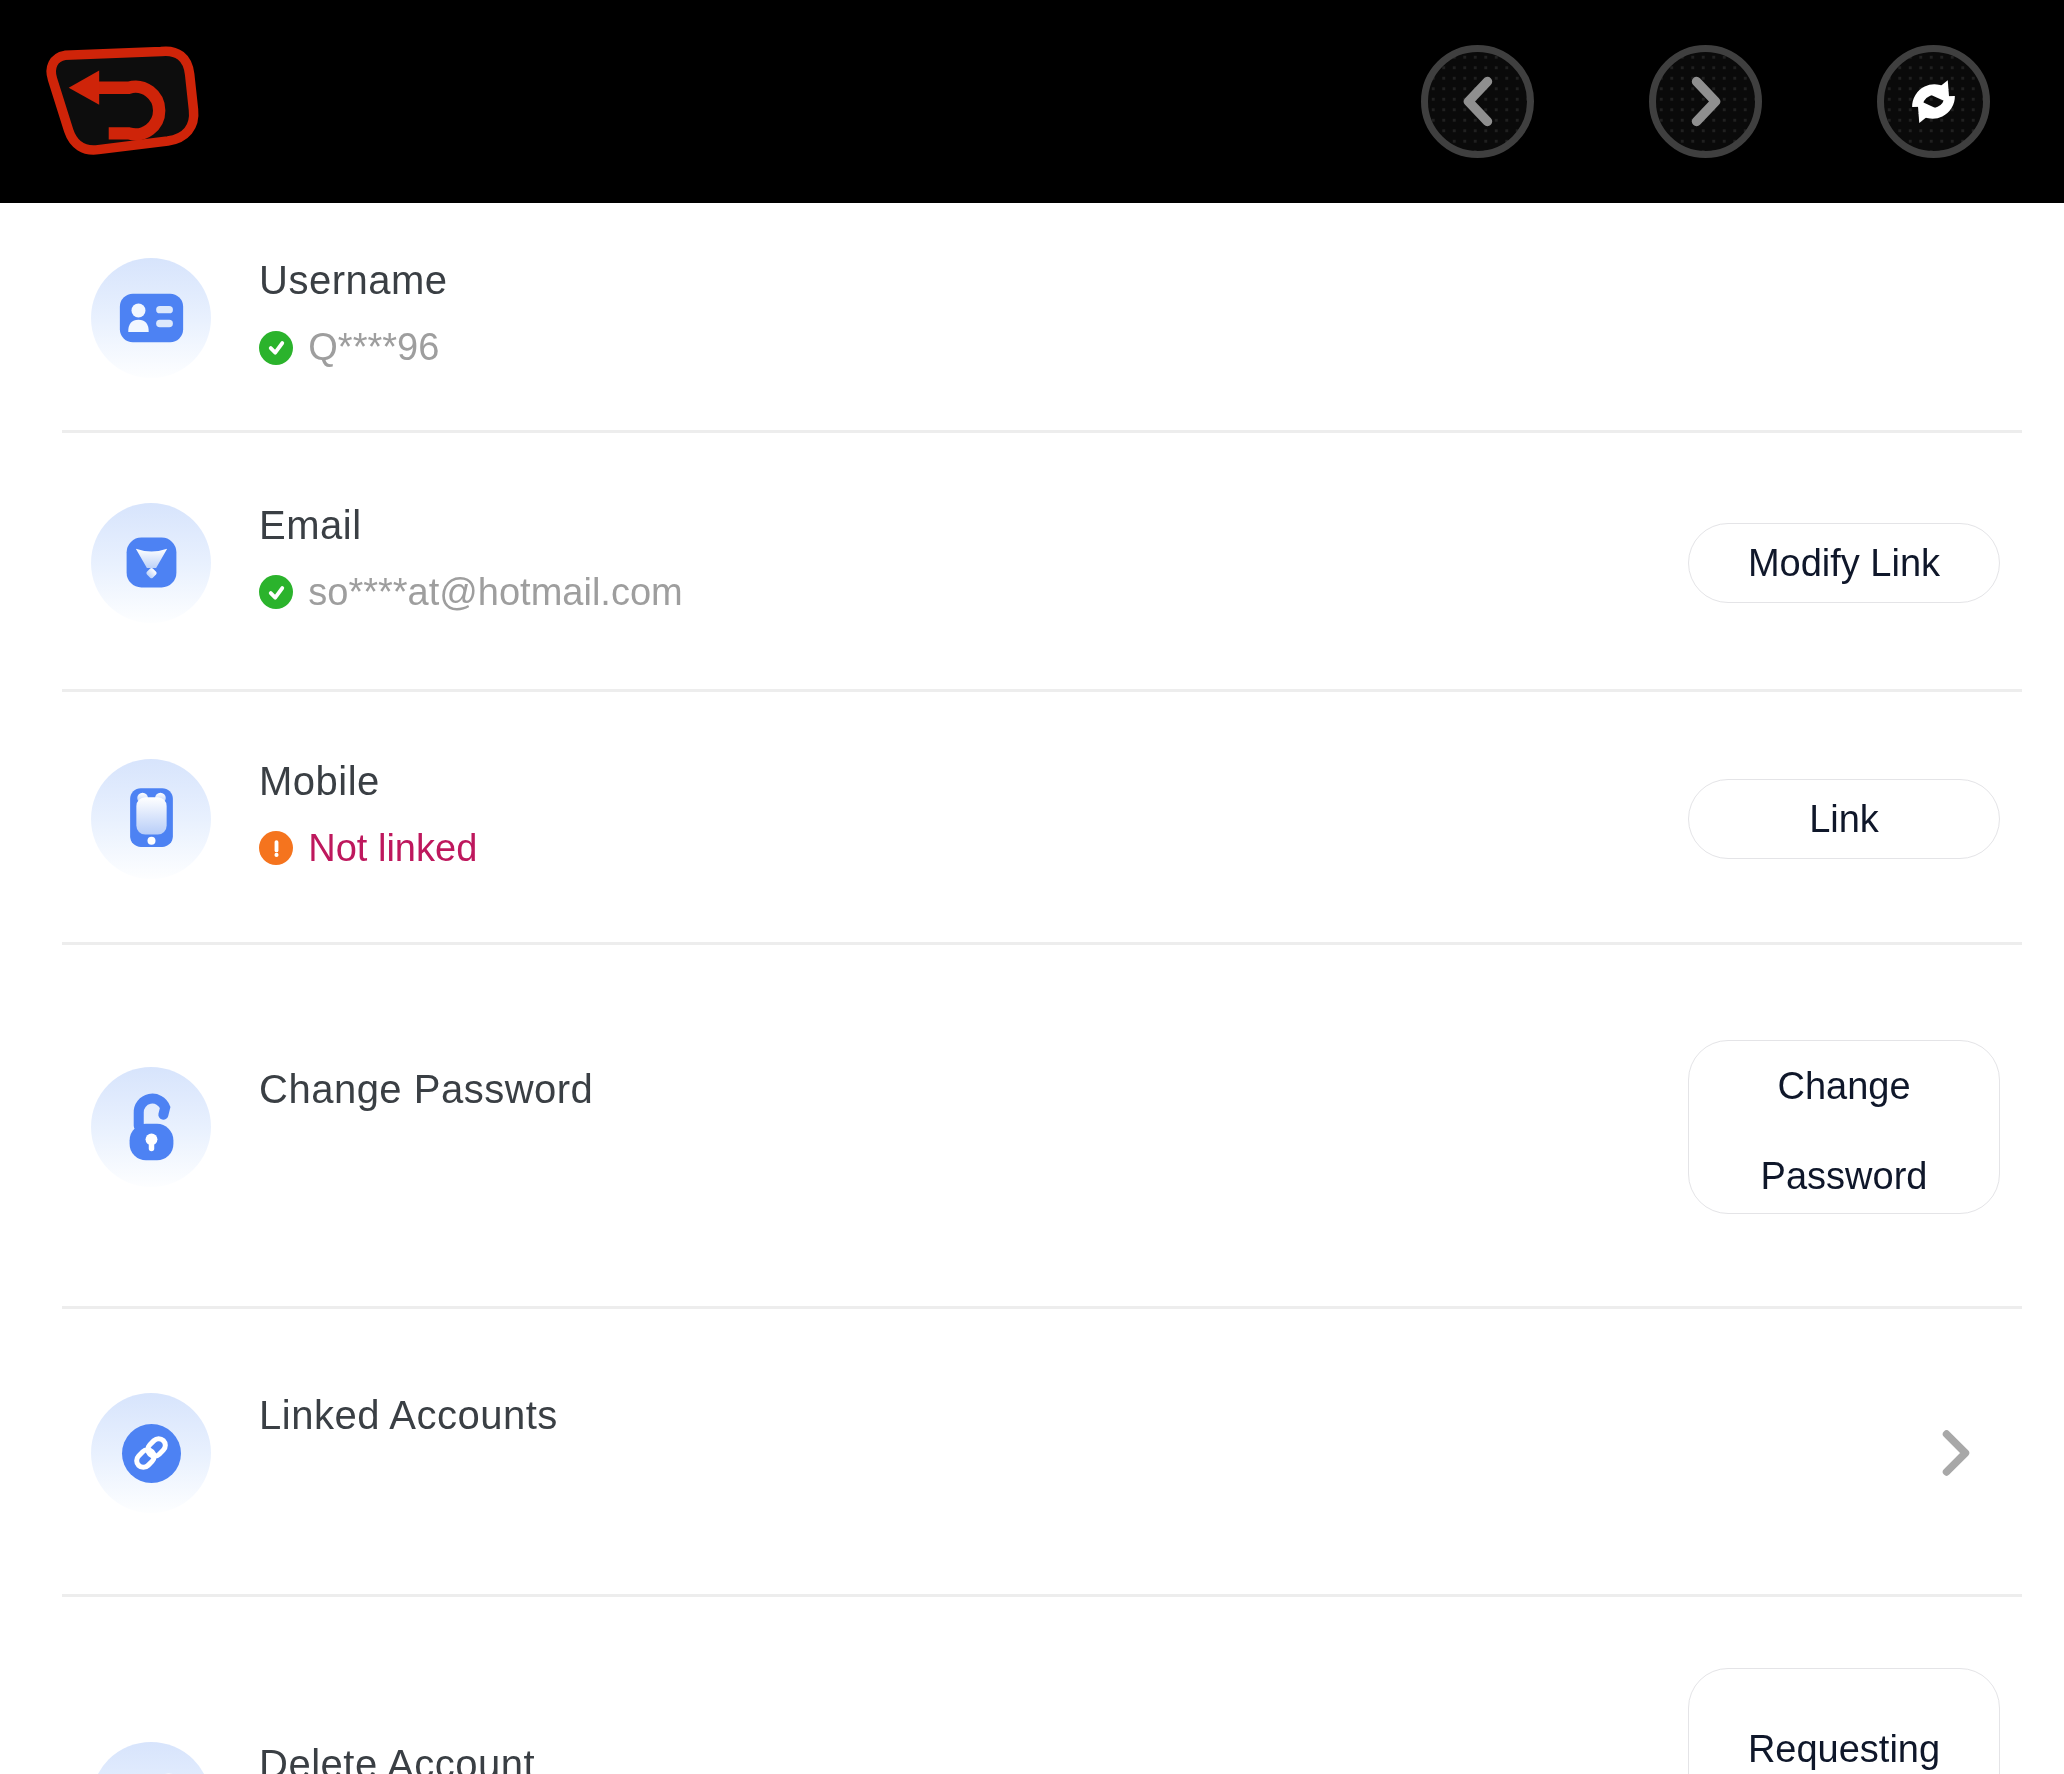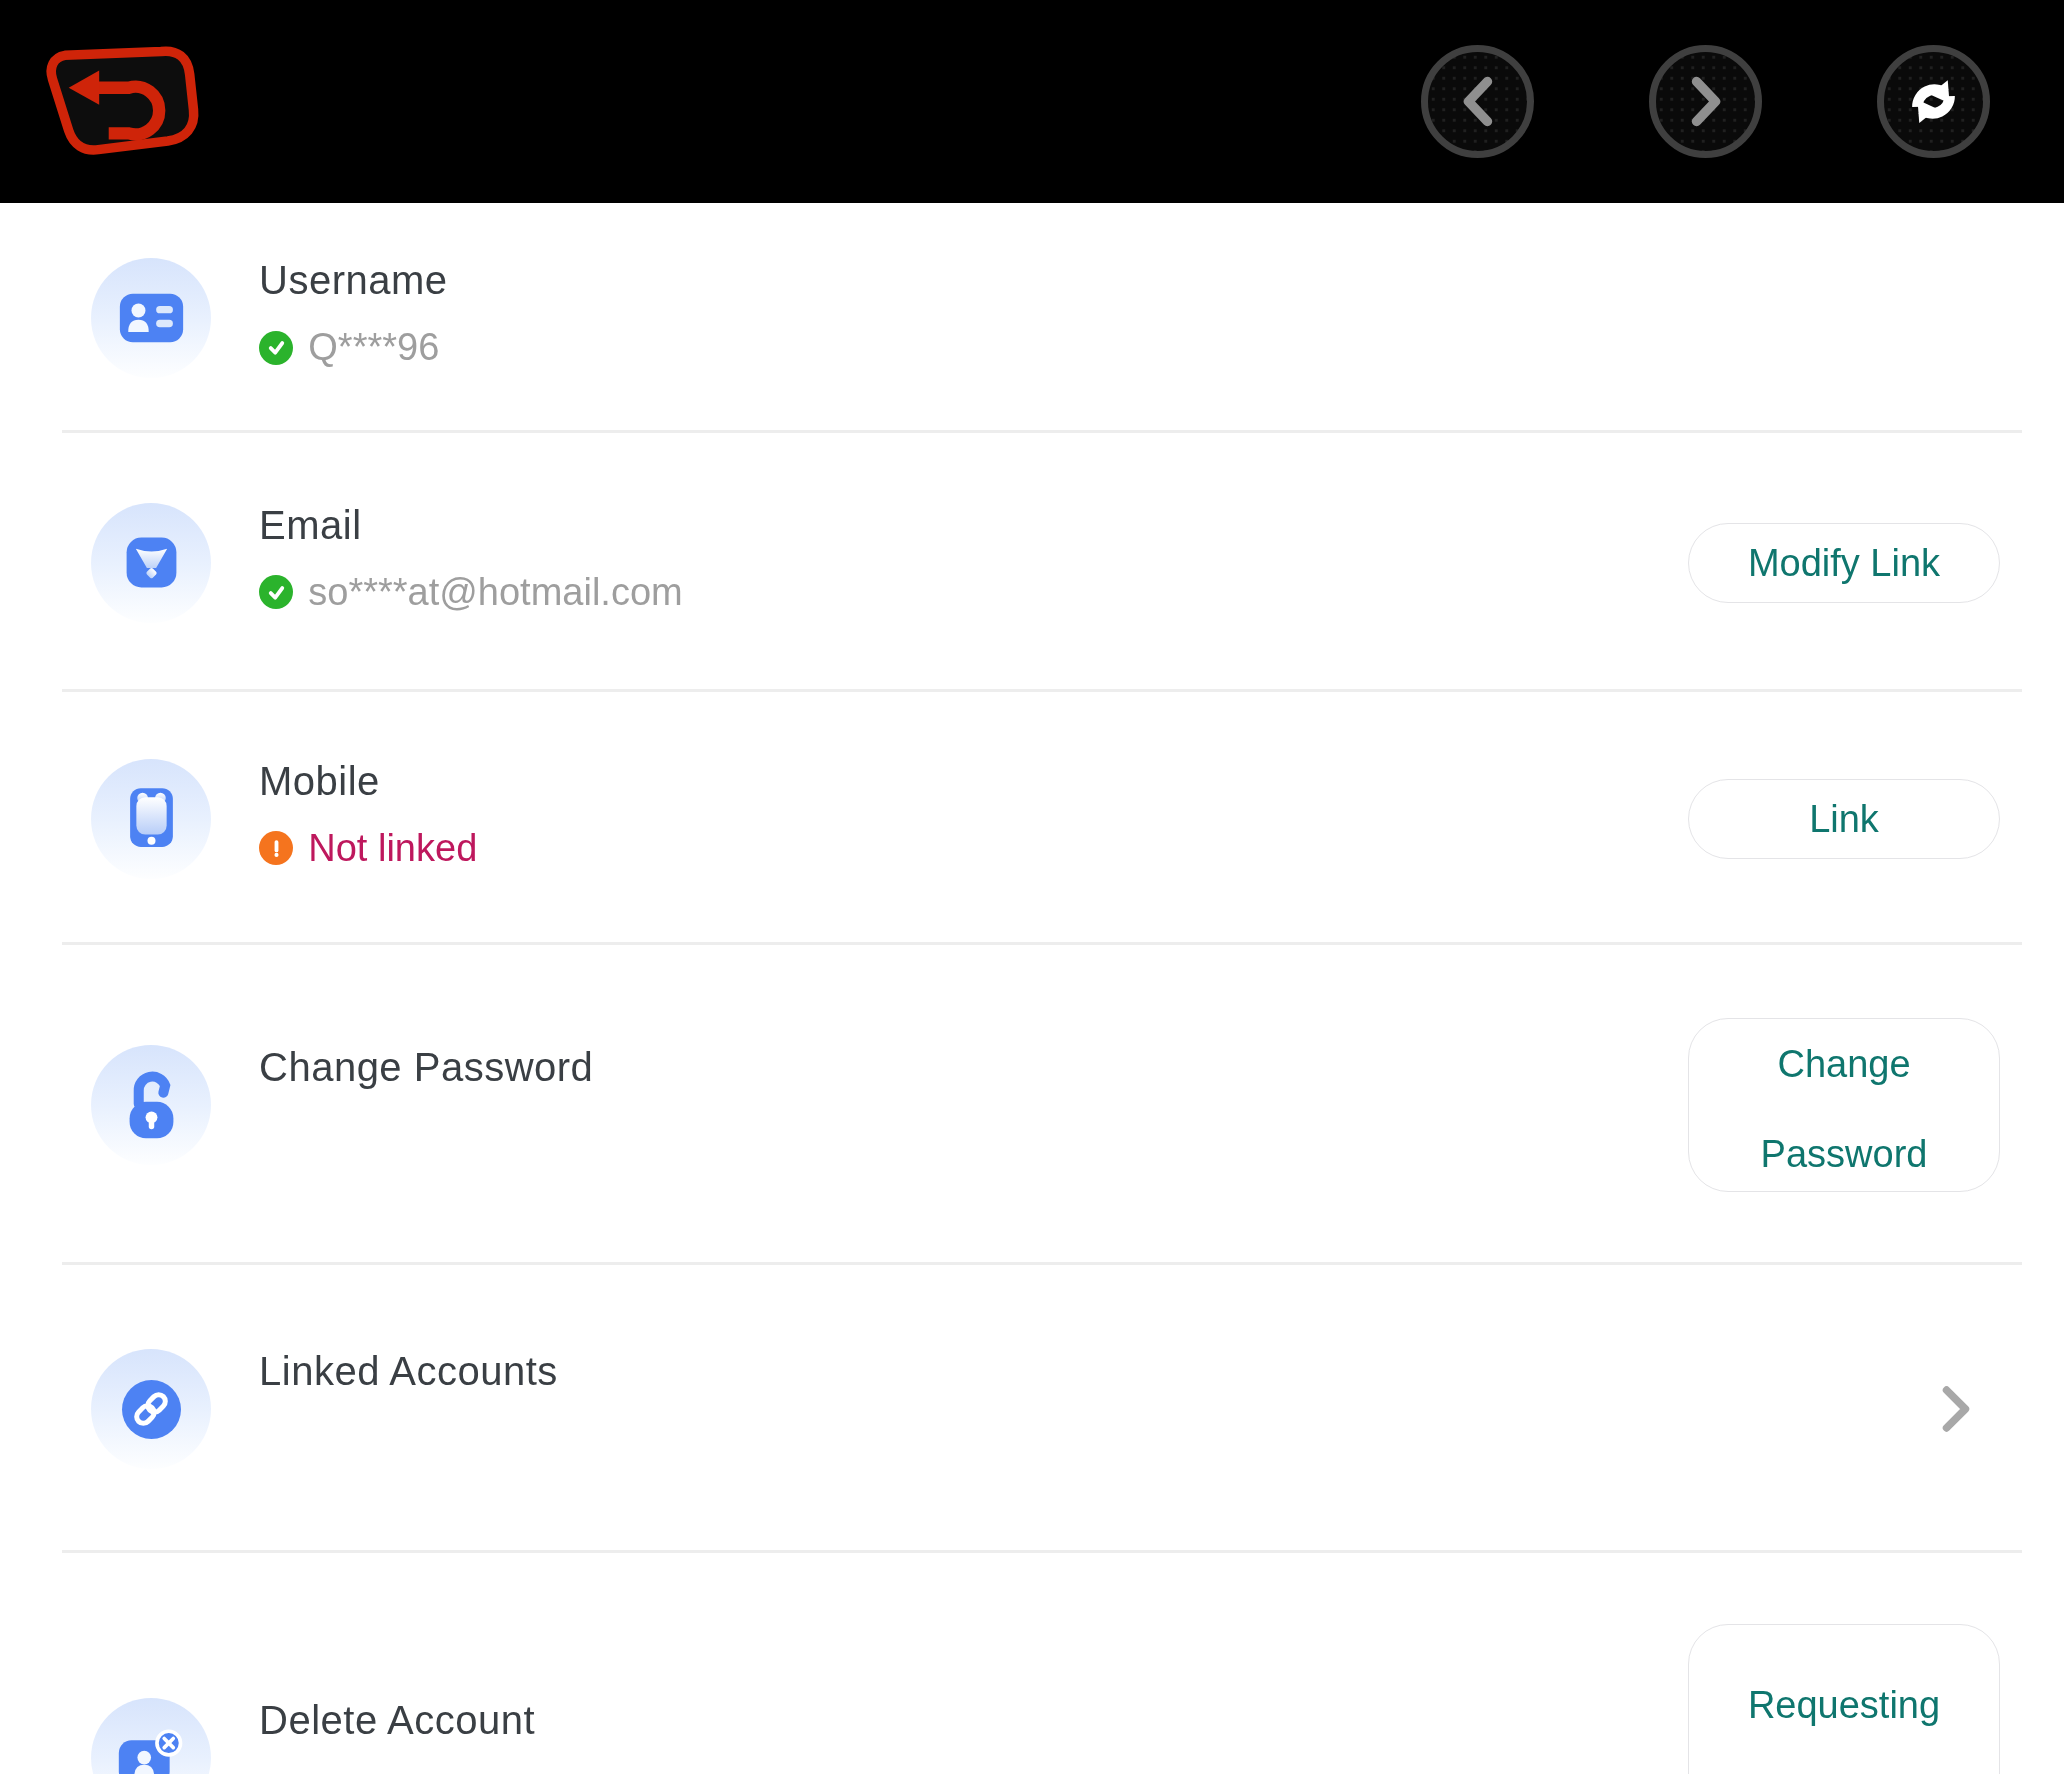--- a/index.html
+++ b/index.html
@@ -15,40 +15,40 @@
     width:113px;height:113px;border-radius:50%;
     border:7.6px solid #3f3f3f;box-sizing:border-box;
     background-color:#0a0a0a;
     background-image:radial-gradient(#202020 1.4px, transparent 1.6px);
     background-size:10.5px 10.5px;
     display:flex;align-items:center;justify-content:center;cursor:pointer;
   }
   
   .row{display:flex;align-items:center;padding:0 65px 0 91px;position:relative;}
   .row.divider::after{content:"";position:absolute;left:62px;right:43px;bottom:0;height:2.9px;background:#ededed;}
-  .r1{height:230px}.r2{height:259px}.r3{height:253px}.r4{height:320px}.r5{height:288px}
+  .r1{height:230px}.r2{height:259px}.r3{height:253px}.r4{height:364px}.r5{height:288px}
   .r6{height:256px;align-items:flex-start;}
   .r6 .left{margin-top:145px;}
   .left{display:flex;gap:48px;}
   .icon-circle{
     width:120px;height:120px;border-radius:50%;flex:none;
     background:linear-gradient(180deg,#d7e4fc 0%,#e9f1fe 52%,#fdfeff 100%);
     display:flex;align-items:center;justify-content:center;
   }
   .title{font-size:40px;color:#3a3f44;letter-spacing:0.5px;}
   .status{display:flex;align-items:center;gap:15.3px;margin-top:23px;font-size:38px;color:#9e9e9e;}
   .status.warn .status-text{color:#be185d;}
   .badge{width:34px;height:34px;border-radius:50%;display:flex;align-items:center;justify-content:center;flex:none;}
   .badge.green{background:#2bb32c;}
   .badge.orange{background:#f5741e;}
   
   .action{
     margin-left:auto;width:312px;box-sizing:border-box;flex:none;
     border:1.9px solid #e4e4e7;border-radius:40px;background:#fff;
-    color:#0f766e;font-size:38px;font-family:inherit;text-align:center;cursor:pointer;
+    color:#0f172a;font-size:38px;font-family:inherit;text-align:center;cursor:pointer;
   }
   .action.single{height:80px;line-height:76px;padding:0;}
   .action.double{height:174px;line-height:90px;padding:0 13.4px;}
   .action.request{height:249px;line-height:92px;padding:5.7px 13.4px 0 13.4px;margin-top:71px;align-self:flex-start;}
   .chev{margin-left:auto;margin-right:27px;flex:none;}
   .blue-circle{width:59px;height:59px;border-radius:50%;background:#4d82f3;display:flex;align-items:center;justify-content:center;}
 </style>
 </head>
 <body>
 

